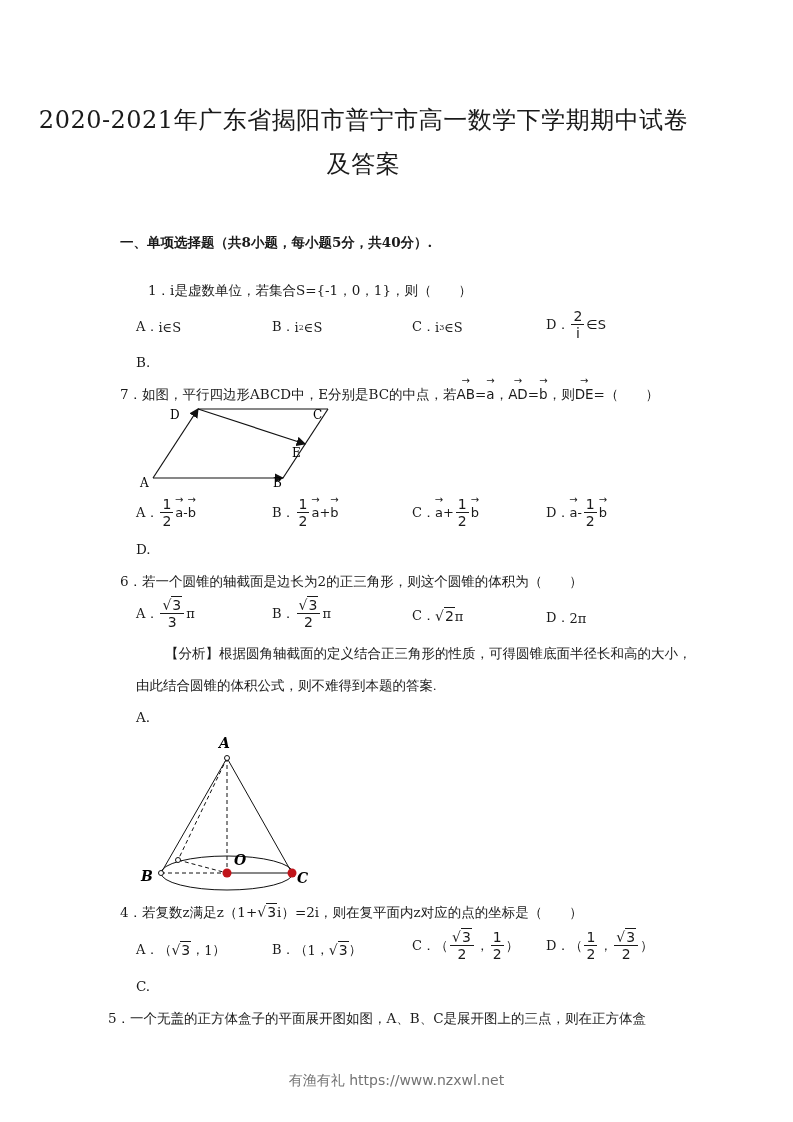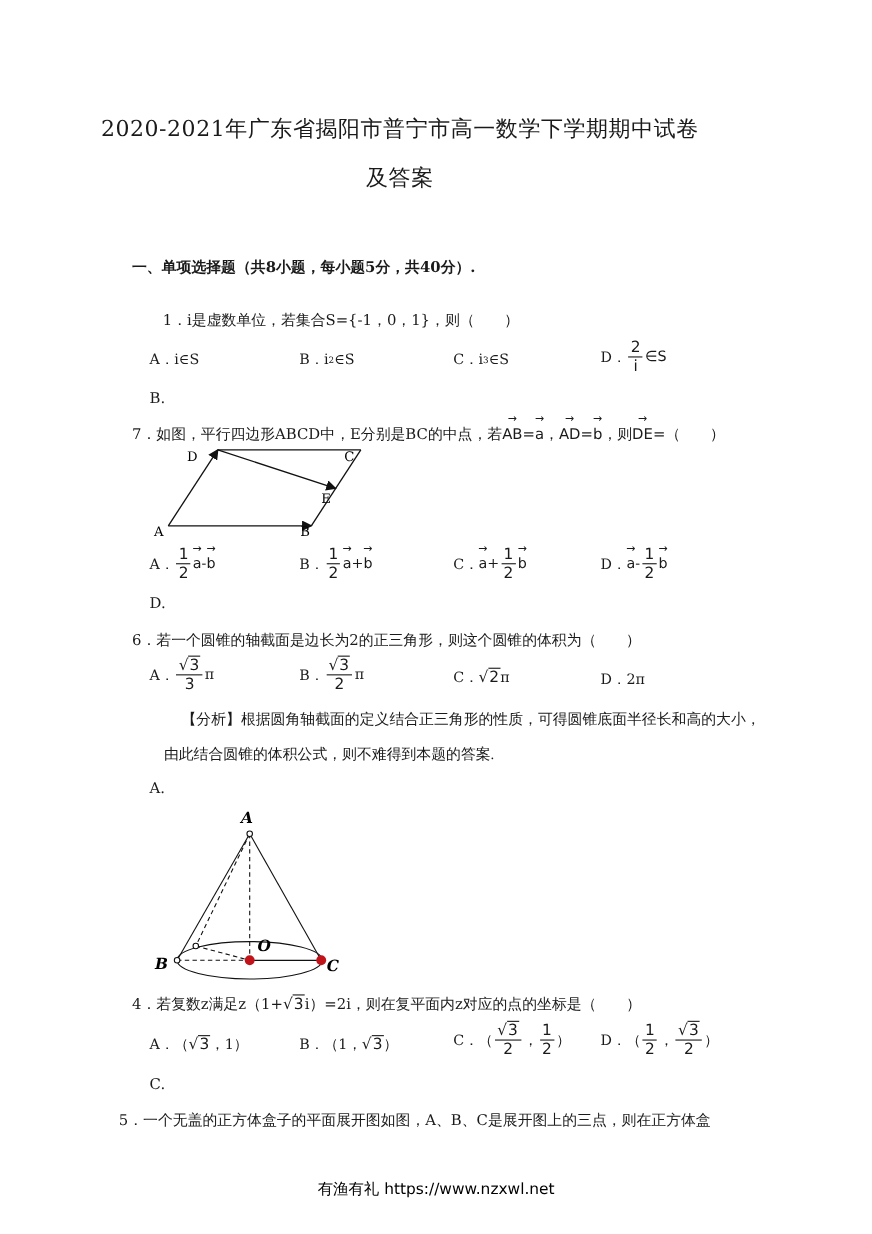--- a/index.html
+++ b/index.html
@@ -1,32 +1,32 @@
 <!DOCTYPE html>
 <html><head>
 <meta charset="utf-8">
 <style>
   html, body { margin: 0; padding: 0; background: #ffffff; }
   body { width: 793px; height: 1122px; position: relative; overflow: hidden;
          font-family: "DejaVu Serif", "Liberation Serif", serif; color: #1a1a1a; }
   .abs { position: absolute; }
-  .title { left: 0; width: 727px; text-align: center; font-size: 20px; letter-spacing: 0.5px; }
+  .title { left: 0; width: 727px; text-align: center; font-size: 24px; letter-spacing: 0.5px; }
   .line { font-size: 13.5px; white-space: nowrap; }
   .bold { font-weight: bold; }
   .opt { font-size: 13px; white-space: nowrap; display: flex; align-items: center; }
   .frac { display: inline-flex; flex-direction: column; align-items: center; vertical-align: middle;
           font-family: "DejaVu Sans", sans-serif; font-size: 14px; line-height: 1; margin: 0 2px; }
   .frac .num { border-bottom: 1px solid #1a1a1a; padding: 0 2px 1px; }
   .frac .den { padding-top: 1px; }
   .sqrt { font-family: "DejaVu Sans", sans-serif; font-size: 14px; }
   .sqrt .rad { border-top: 1px solid #1a1a1a; padding: 0 1px; }
   .vec { position: relative; display: inline-block; font-family: "DejaVu Sans", sans-serif; }
   .vec::before { content: "→"; position: absolute; top: -11px; left: 50%; transform: translateX(-50%); font-size: 10px; }
   .sup { font-size: 8px; vertical-align: super; }
-  .footer { left: 0; width: 793px; text-align: center; font-family: "DejaVu Sans", sans-serif; font-size: 14px; color: #000000; }
+  .footer { left: 0; width: 793px; text-align: center; font-family: "DejaVu Sans", sans-serif; font-size: 14px; color: #737373; }
 </style>
 </head>
 <body>
 
 <div class="abs title" style="top:104px;">2020-2021年广东省揭阳市普宁市高一数学下学期期中试卷</div>
 <div class="abs title" style="top:148px;">及答案</div>
 
 <div class="abs line bold" style="left:120px; top:234px;">一、单项选择题（共8小题，每小题5分，共40分）.</div>
 
 <div class="abs line" style="left:120px; top:282px;margin-left:28px;">1．i是虚数单位，若集合S={-1，0，1}，则（　　）</div>
@@ -140,21 +140,21 @@
 <div class="abs opt" style="left:412px; top:607px;">
   <span>C．</span>
   <span class="sqrt">√<span class="rad">2</span></span>
   <span>π</span>
 </div>
 <div class="abs opt" style="left:546px; top:609px;">
   <span>D．</span>
     <span>2π</span>
 </div>
 <div class="abs line" style="left:136px; top:645px;margin-left:29px;">【分析】根据圆角轴截面的定义结合正三角形的性质，可得圆锥底面半径长和高的大小，</div>
-<div class="abs line" style="left:149px; top:677px;font-family:Liberation Serif, serif;">由此结合圆锥的体积公式，则不难得到本题的答案.</div>
+<div class="abs line" style="left:136px; top:677px;font-family:Liberation Serif, serif;">由此结合圆锥的体积公式，则不难得到本题的答案.</div>
 <div class="abs line" style="left:136px; top:709px;">A.</div>
 
 <svg class="abs" style="left:135px; top:728px;" width="190" height="165">
   <ellipse cx="92" cy="145" rx="66" ry="17" fill="none" stroke="#111" stroke-width="1"></ellipse>
   <line x1="92" y1="30" x2="26" y2="145" stroke="#111" stroke-width="1"></line>
   <line x1="92" y1="30" x2="157" y2="145" stroke="#111" stroke-width="1"></line>
   <line x1="92" y1="30" x2="92" y2="145" stroke="#111" stroke-width="1" stroke-dasharray="4,3"></line>
   <line x1="26" y1="145" x2="92" y2="145" stroke="#111" stroke-width="1" stroke-dasharray="4,3"></line>
   <line x1="92" y1="30" x2="43" y2="132" stroke="#111" stroke-width="1" stroke-dasharray="4,3"></line>
   <line x1="43" y1="132" x2="92" y2="145" stroke="#111" stroke-width="1" stroke-dasharray="4,3"></line>

